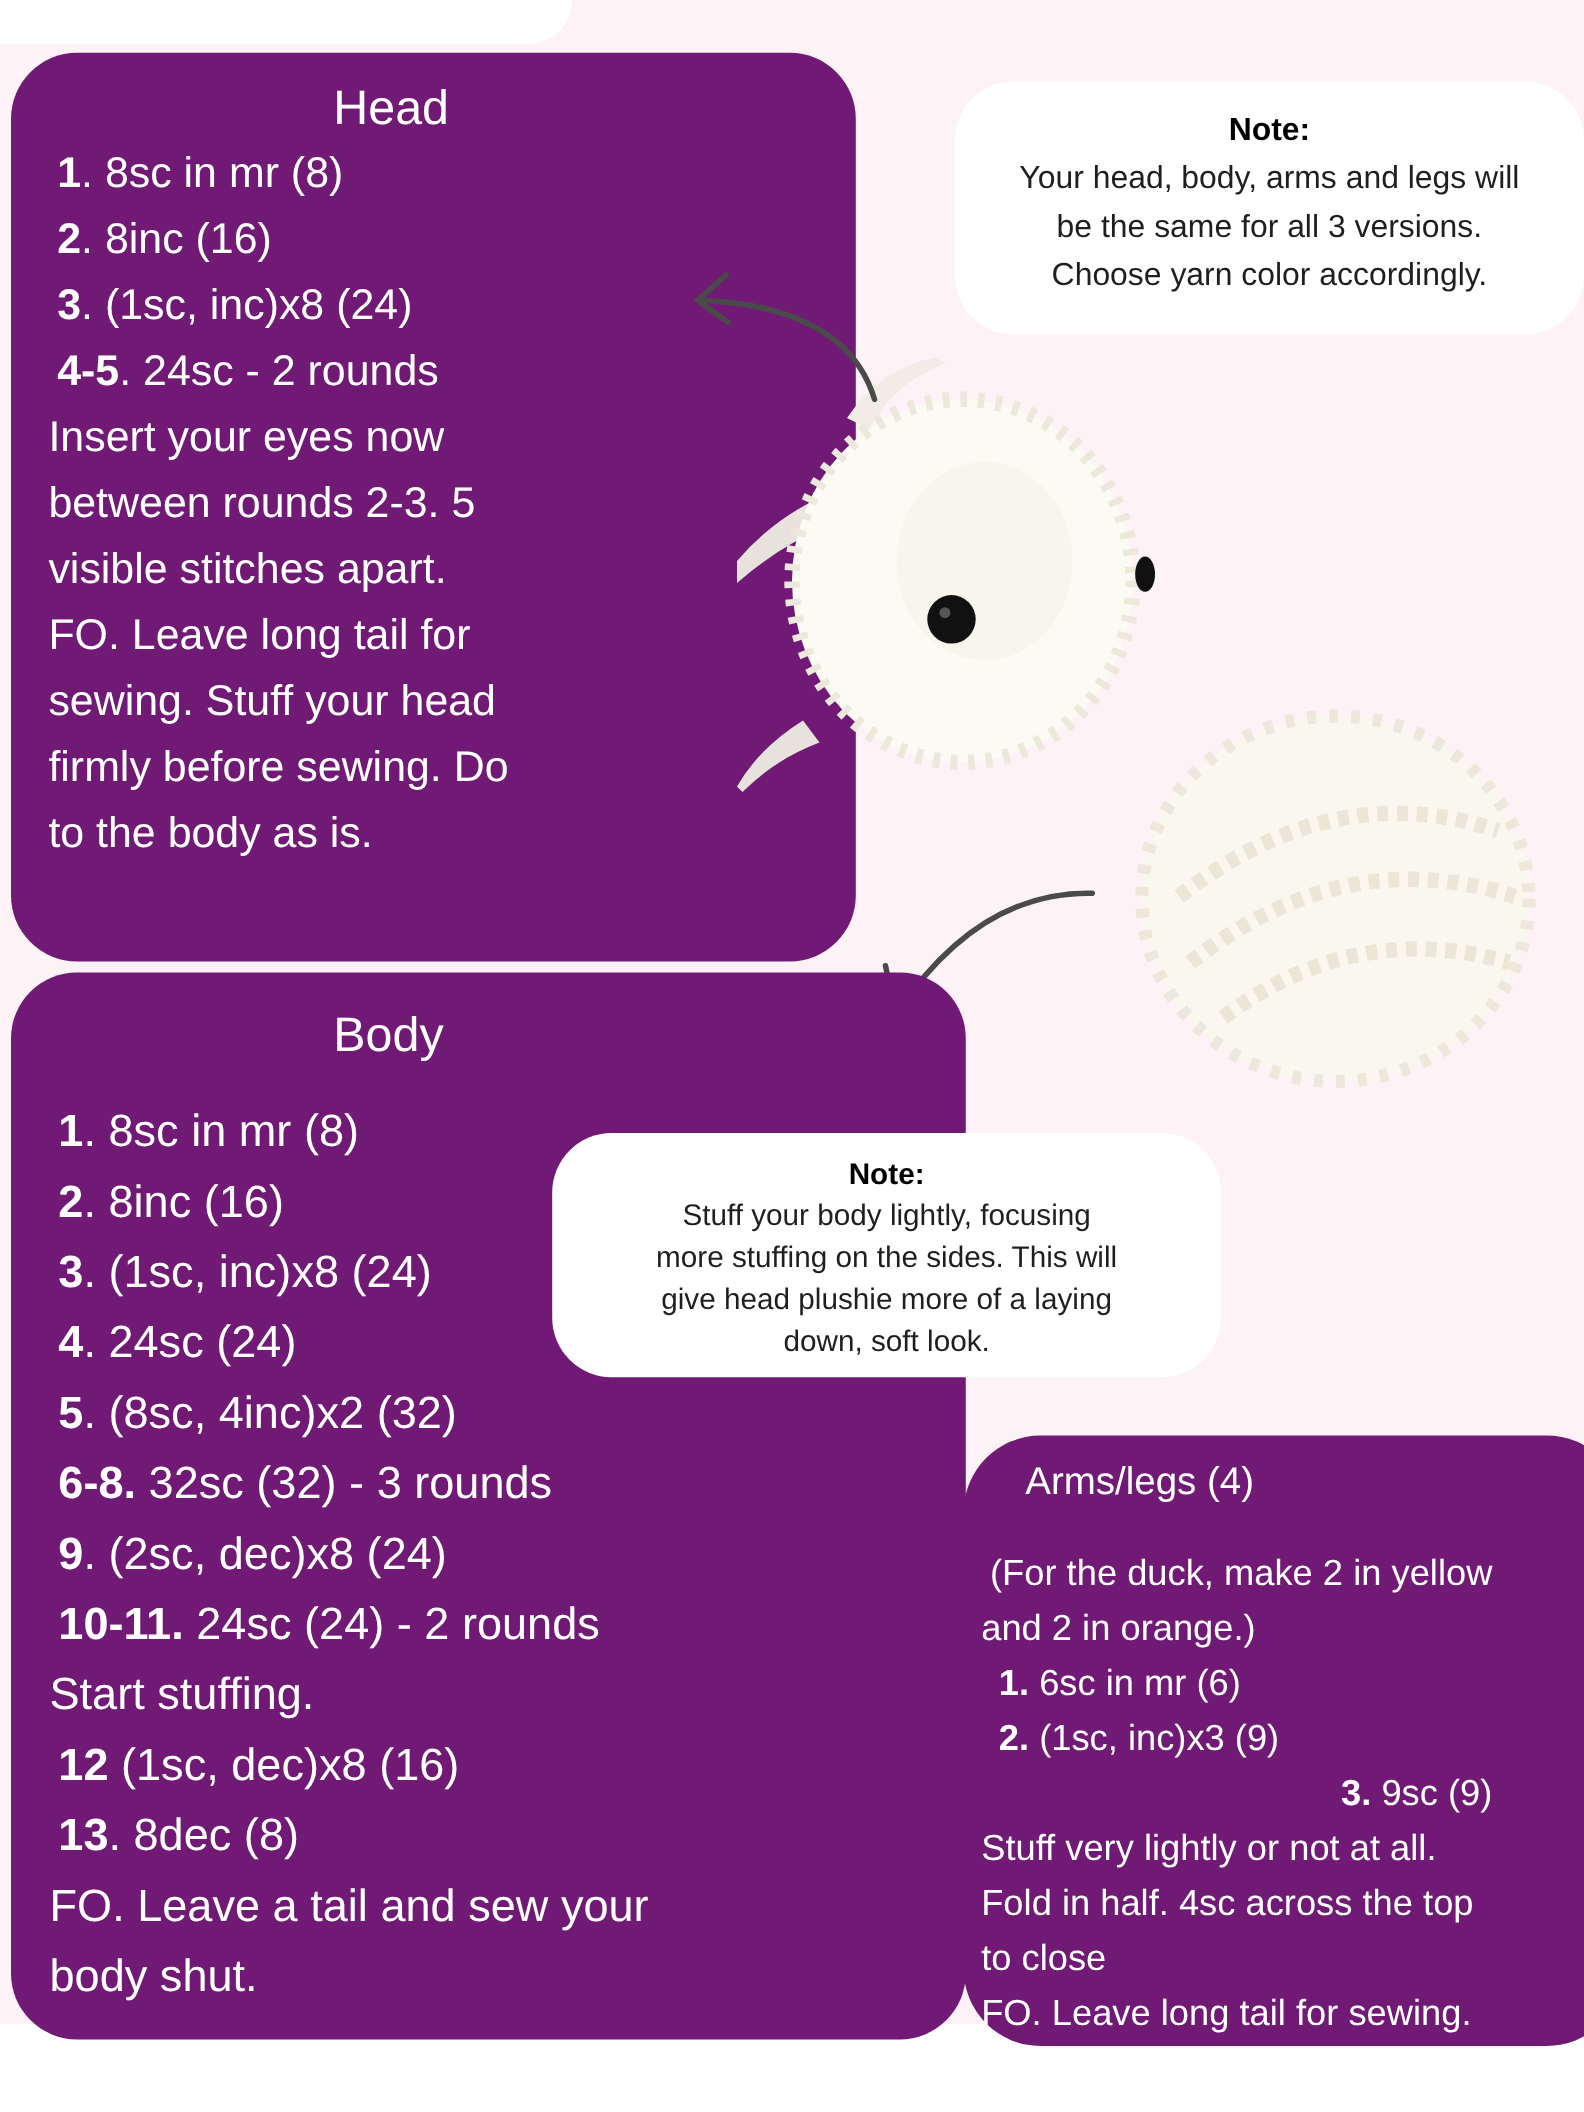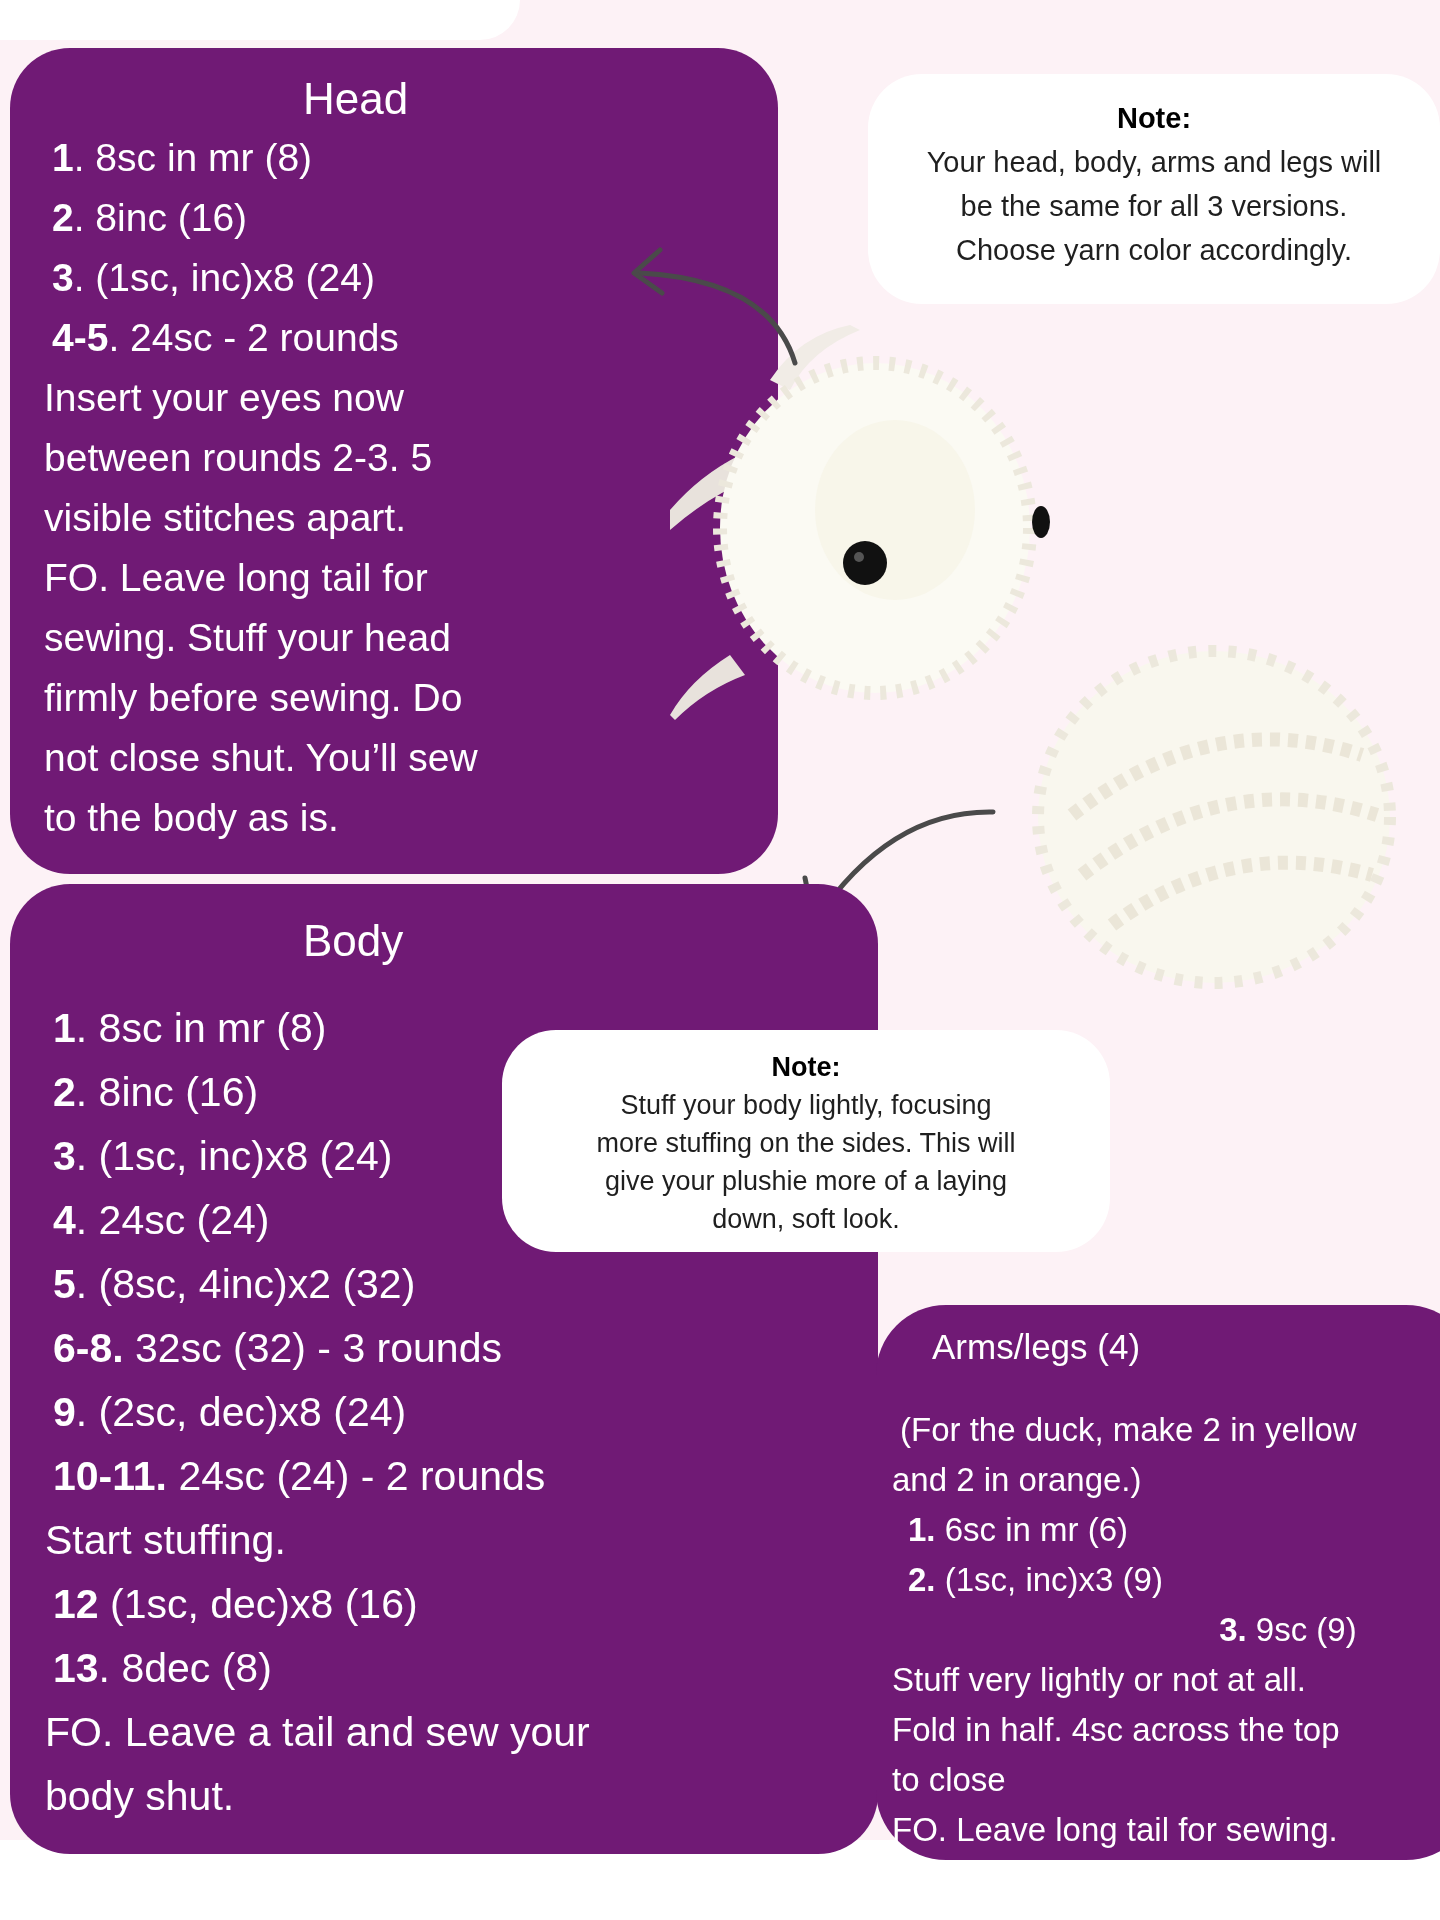--- a/index.html
+++ b/index.html
@@ -39,21 +39,20 @@
     <div class="line"><b>3</b><span>. (1sc, inc)x8 (24)</span></div>
     <div class="line"><b>4-5</b><span>. 24sc - 2 rounds</span></div>
   </div>
   <div class="lines" style="left:34px;top:320px;font-size:39px;line-height:60px;">
     <div class="line">Insert your eyes now</div>
     <div class="line">between rounds 2-3. 5</div>
     <div class="line">visible stitches apart.</div>
     <div class="line">FO. Leave long tail for</div>
     <div class="line">sewing. Stuff your head</div>
     <div class="line">firmly before sewing. Do</div>
-    <div class="line">not close shut. You’ll sew</div>
     <div class="line">to the body as is.</div>
   </div>
 </div>
 
 <div class="note" style="left:868px;top:74px;width:572px;height:230px;font-size:29px;line-height:44px;">
   <div class="note-title" style="margin-top:22px;">Note:</div>
   <div>Your head, body, arms and legs will</div>
   <div>be the same for all 3 versions.</div>
   <div>Choose yarn color accordingly.</div>
 </div>
@@ -103,21 +102,21 @@
     <div class="line"><b>13</b><span>. 8dec (8)</span></div>
     <div class="line" style="margin-left:-8px;">FO. Leave a tail and sew your</div>
     <div class="line" style="margin-left:-8px;">body shut.</div>
   </div>
 </div>
 
 <div class="note" style="left:502px;top:1030px;width:608px;height:222px;font-size:27px;line-height:38px;">
   <div class="note-title" style="margin-top:18px;">Note:</div>
   <div>Stuff your body lightly, focusing</div>
   <div>more stuffing on the sides. This will</div>
-  <div>give your plushie more of a laying</div>
+  <div>give head plushie more of a laying</div>
   <div>down, soft look.</div>
 </div>
 
 <div class="card" style="left:876px;top:1305px;width:600px;height:555px;border-radius:70px;">
   <div class="card-title" style="left:56px;top:22px;font-size:35px;">Arms/legs (4)</div>
   <div class="lines" style="left:16px;top:100px;font-size:33px;line-height:50px;">
     <div class="line" style="margin-left:8px;">(For the duck, make 2 in yellow</div>
     <div class="line">and 2 in orange.)</div>
     <div class="line" style="margin-left:16px;"><b>1.</b><span> 6sc in mr (6)</span></div>
     <div class="line" style="margin-left:16px;"><b>2.</b><span> (1sc, inc)x3 (9)</span></div>

